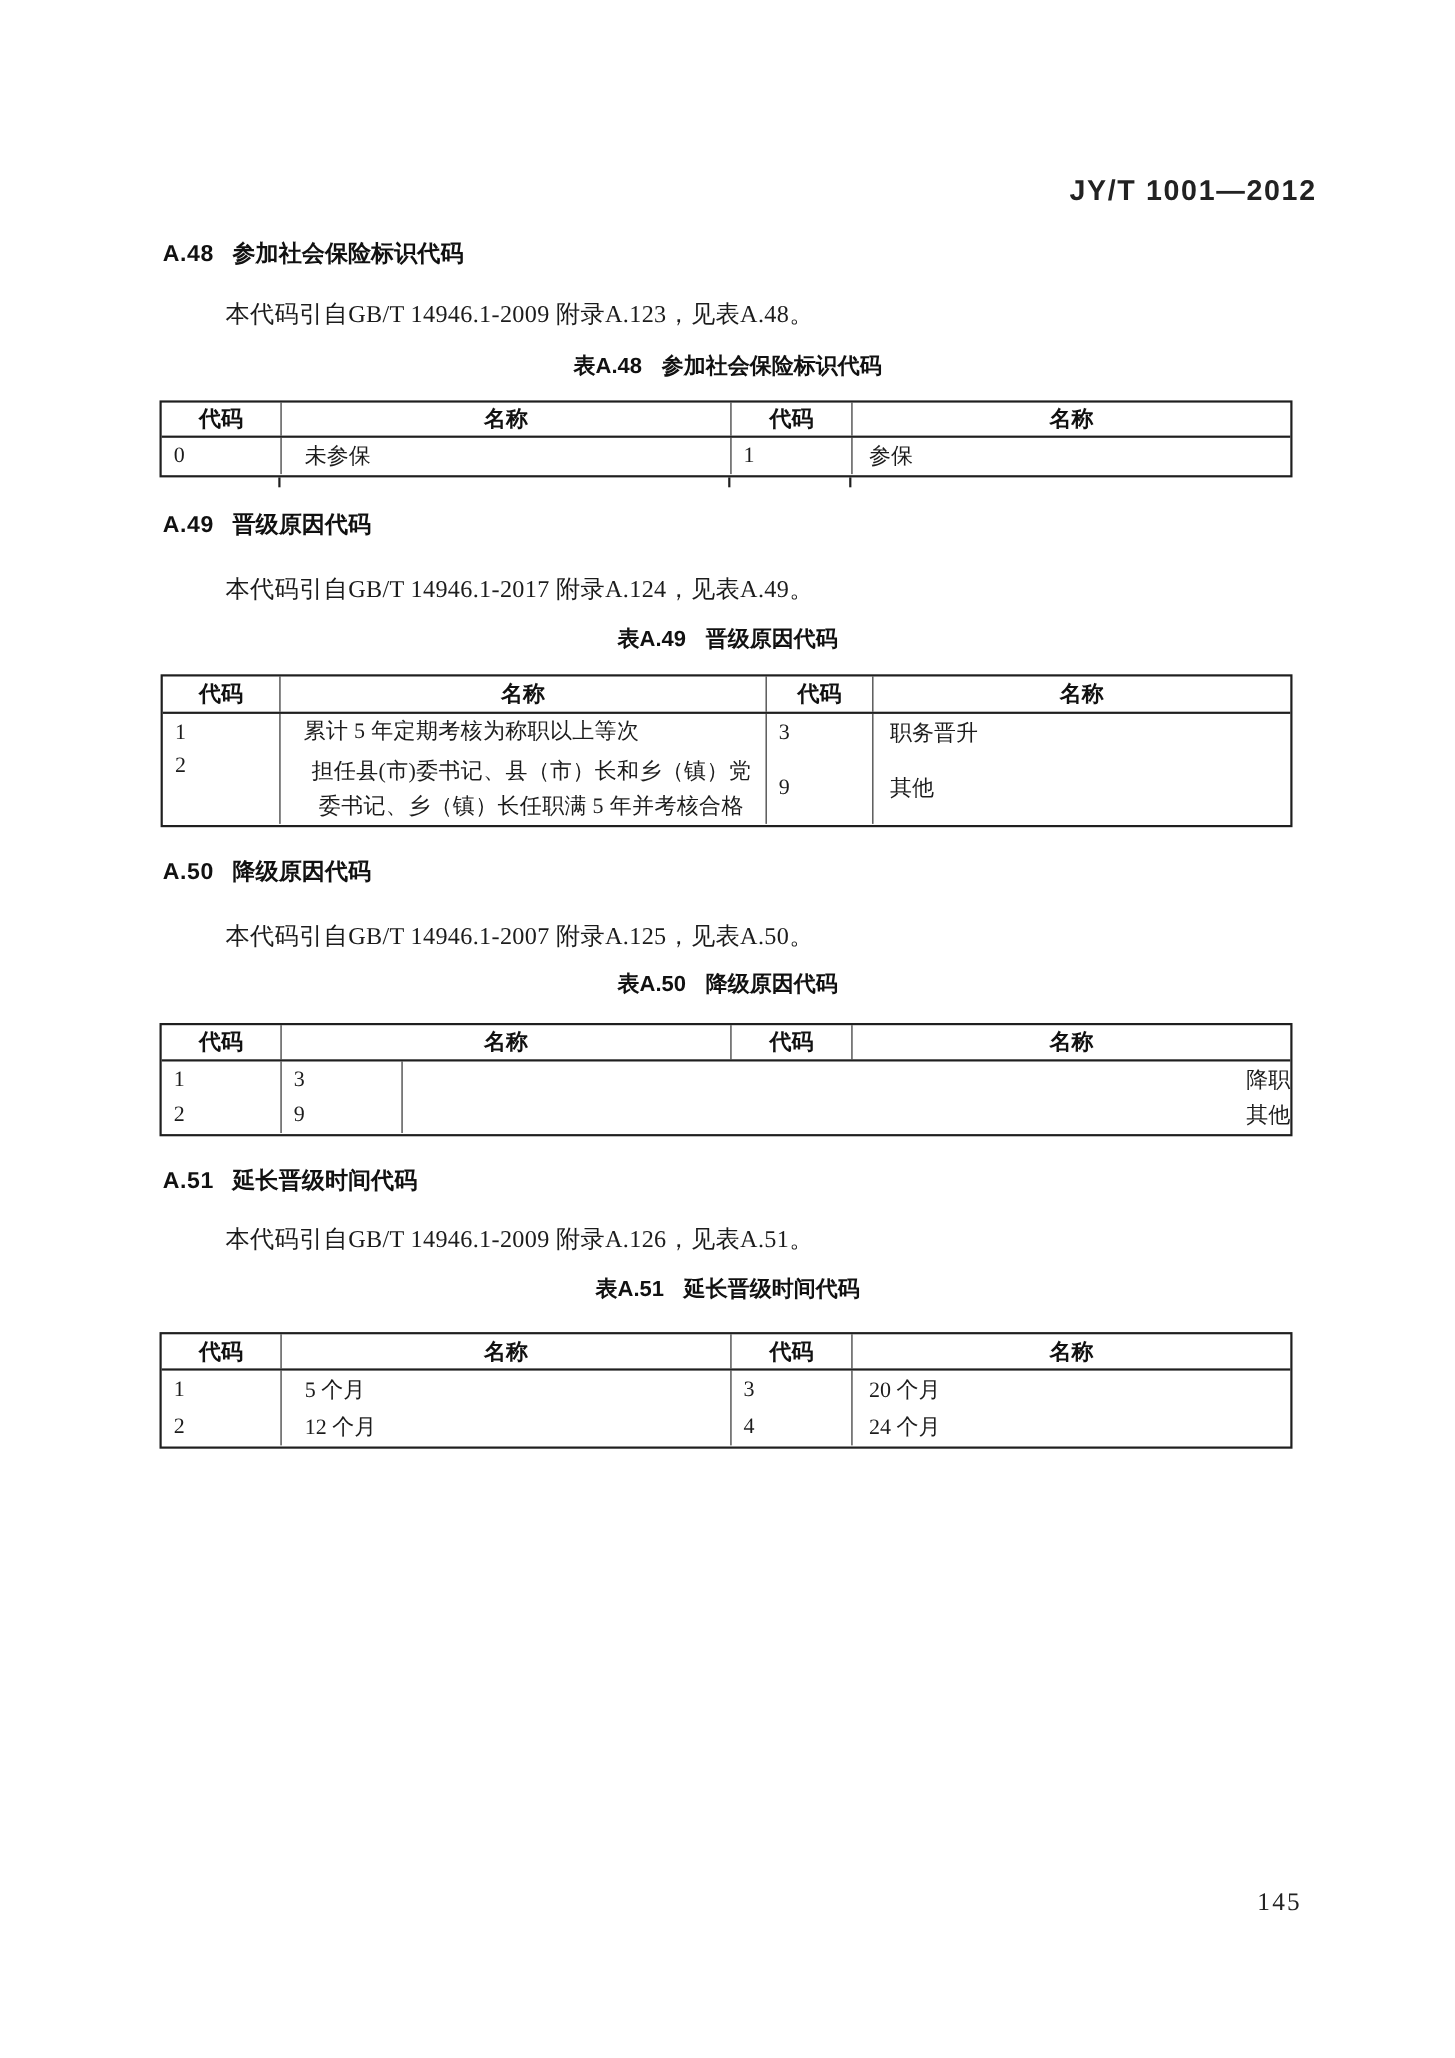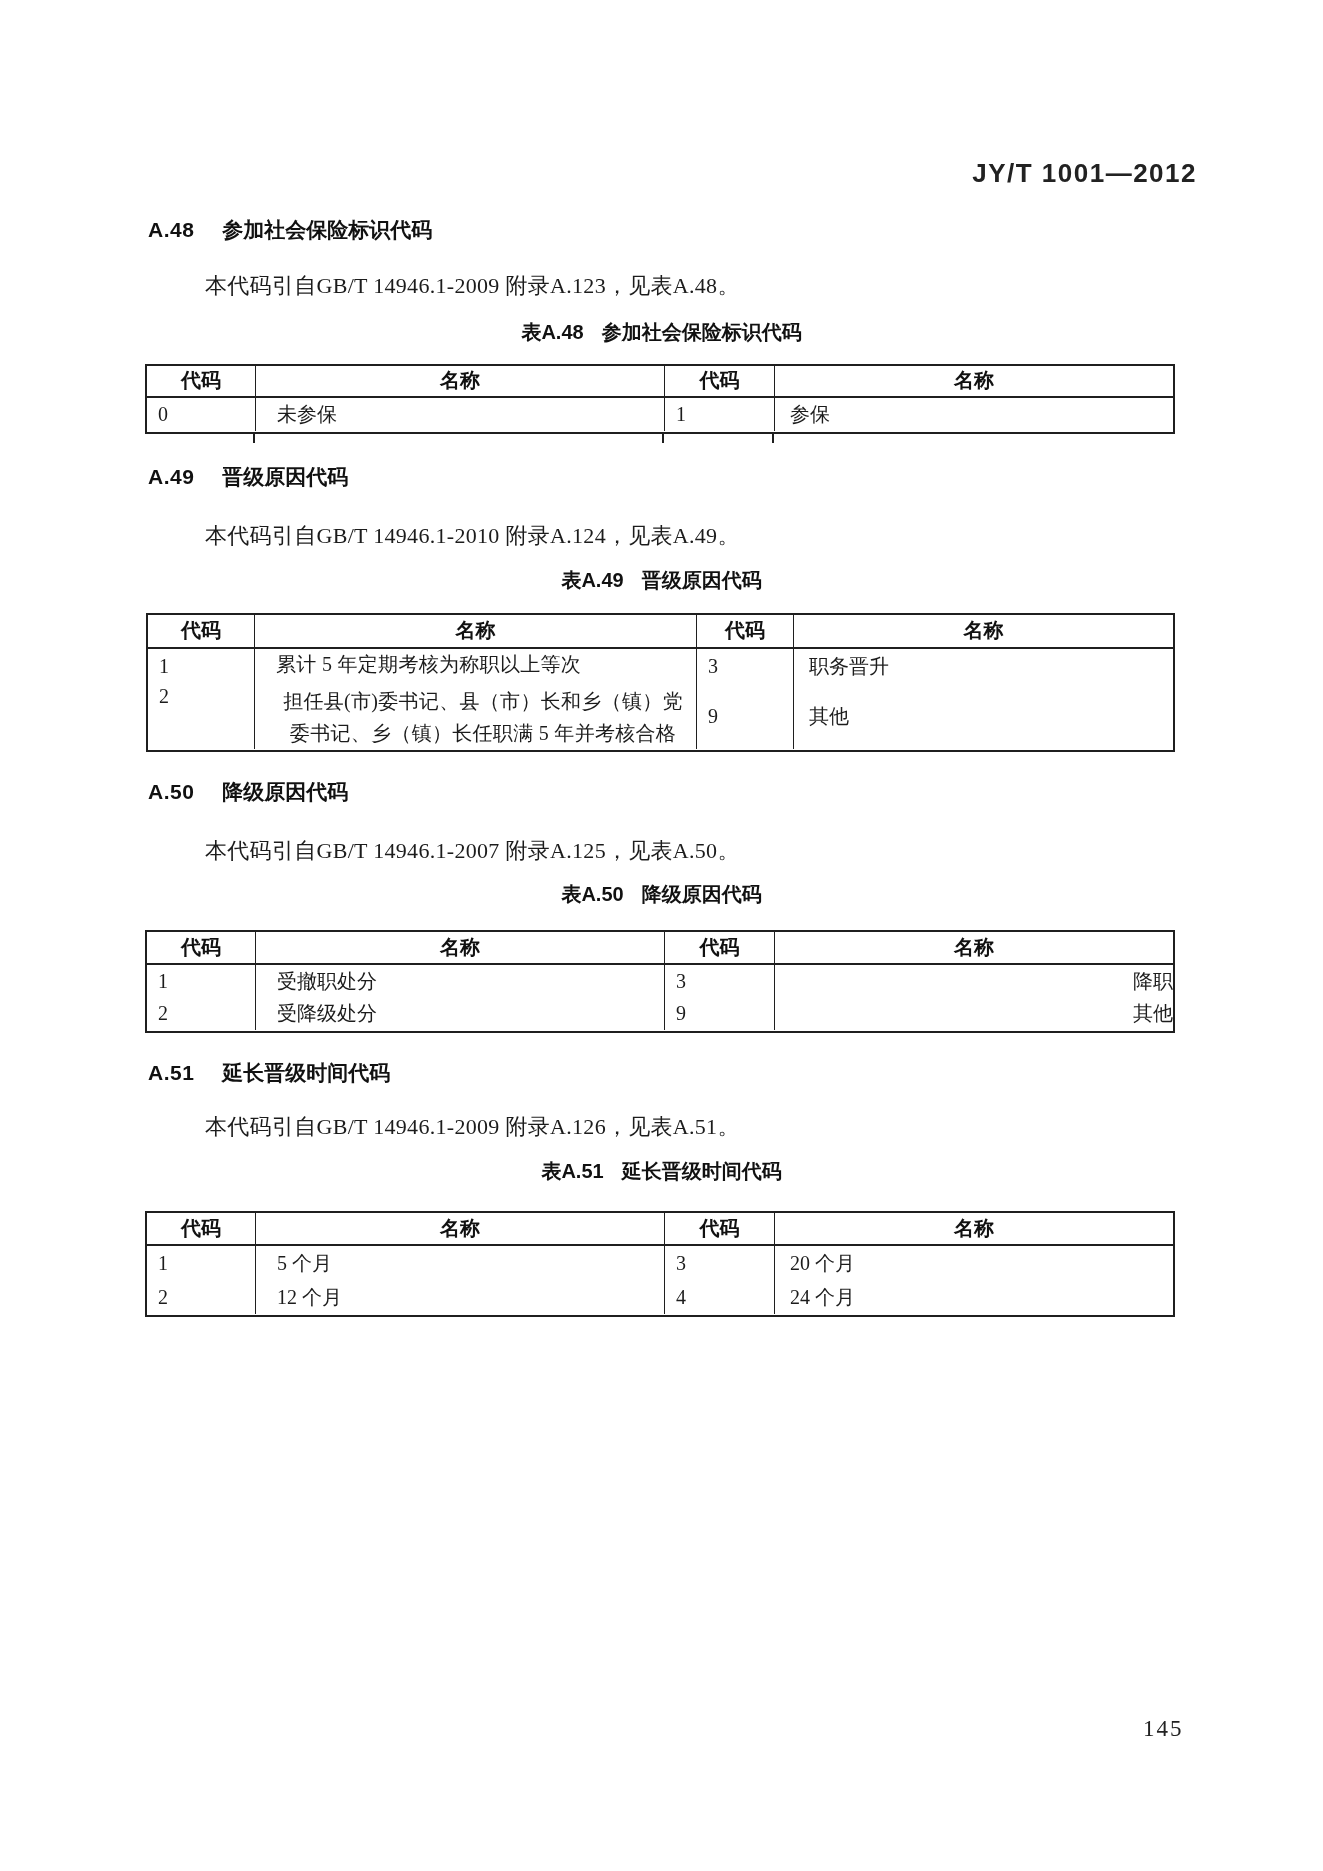--- a/index.html
+++ b/index.html
@@ -16,21 +16,21 @@
     font-family:"Liberation Sans", sans-serif;
     font-size:26px;font-weight:600;letter-spacing:1.5px;
     color:#222;
   }
   .section-heading{
     position:absolute;left:148px;
     font-family:"Liberation Sans", sans-serif;
     font-size:21px;font-weight:700;color:#111;
     white-space:nowrap;
   }
-  .section-heading .h-no{margin-right:28px;letter-spacing:0.5px;}
+  .section-heading .h-no{margin-right:17px;letter-spacing:0.5px;}
   .intro{
     position:absolute;left:205px;
     font-family:"Liberation Serif", serif;
     font-size:22px;color:#1c1c1c;
     white-space:nowrap;letter-spacing:0.3px;
   }
   .caption{
     position:absolute;left:0;width:1323px;text-align:center;
     font-family:"Liberation Sans", sans-serif;
     font-size:20px;font-weight:700;color:#111;
@@ -115,21 +115,21 @@
     </div>
   </div>
 
   <div class="stub" style="left:253px;top:434px;"></div>
   <div class="stub" style="left:662px;top:434px;"></div>
   <div class="stub" style="left:772px;top:434px;"></div>
 
   <div class="section-heading" style="top:463px;">
     <span class="h-no">A.49</span><span>晋级原因代码</span>
   </div>
-  <div class="intro" style="top:521px;">本代码引自GB/T 14946.1-2010 附录A.124，见表A.49。</div>
+  <div class="intro" style="top:521px;">本代码引自GB/T 14946.1-2017 附录A.124，见表A.49。</div>
   <div class="caption" style="top:567px;">
     <span class="c-no">表A.49</span><span>晋级原因代码</span>
   </div>
 
   <div class="tbl" style="left:146px;top:613px;width:1029px;height:139px;">
     <div class="hdr" style="height:33.5px;">
       <div class="hcell" style="width:106px;">代码</div>
       <div class="hcell" style="width:442px;">名称</div>
       <div class="hcell" style="width:97px;">代码</div>
       <div class="hcell" style="flex:1;">名称</div>
@@ -167,24 +167,20 @@
       <div class="hcell" style="width:108px;">代码</div>
       <div class="hcell" style="width:409px;">名称</div>
       <div class="hcell" style="width:110px;">代码</div>
       <div class="hcell" style="flex:1;">名称</div>
     </div>
     <div class="bdy" style="height:65.5px;">
       <div class="bcol" style="width:108px;">
         <div class="cellline code-pad" style="height:33px;">1</div>
         <div class="cellline code-pad" style="height:32.5px;">2</div>
       </div>
-      <div class="bcol" style="width:409px;">
-        <div class="cellline name-pad" style="height:33px;">受撤职处分</div>
-        <div class="cellline name-pad" style="height:32.5px;">受降级处分</div>
-      </div>
       <div class="bcol" style="width:110px;">
         <div class="cellline code-pad" style="height:33px;">3</div>
         <div class="cellline code-pad" style="height:32.5px;">9</div>
       </div>
       <div class="bcol" style="flex:1;align-items:flex-end;">
         <div class="cellline name-pad-r" style="height:33px;">降职</div>
         <div class="cellline name-pad-r" style="height:32.5px;">其他</div>
       </div>
     </div>
   </div>

